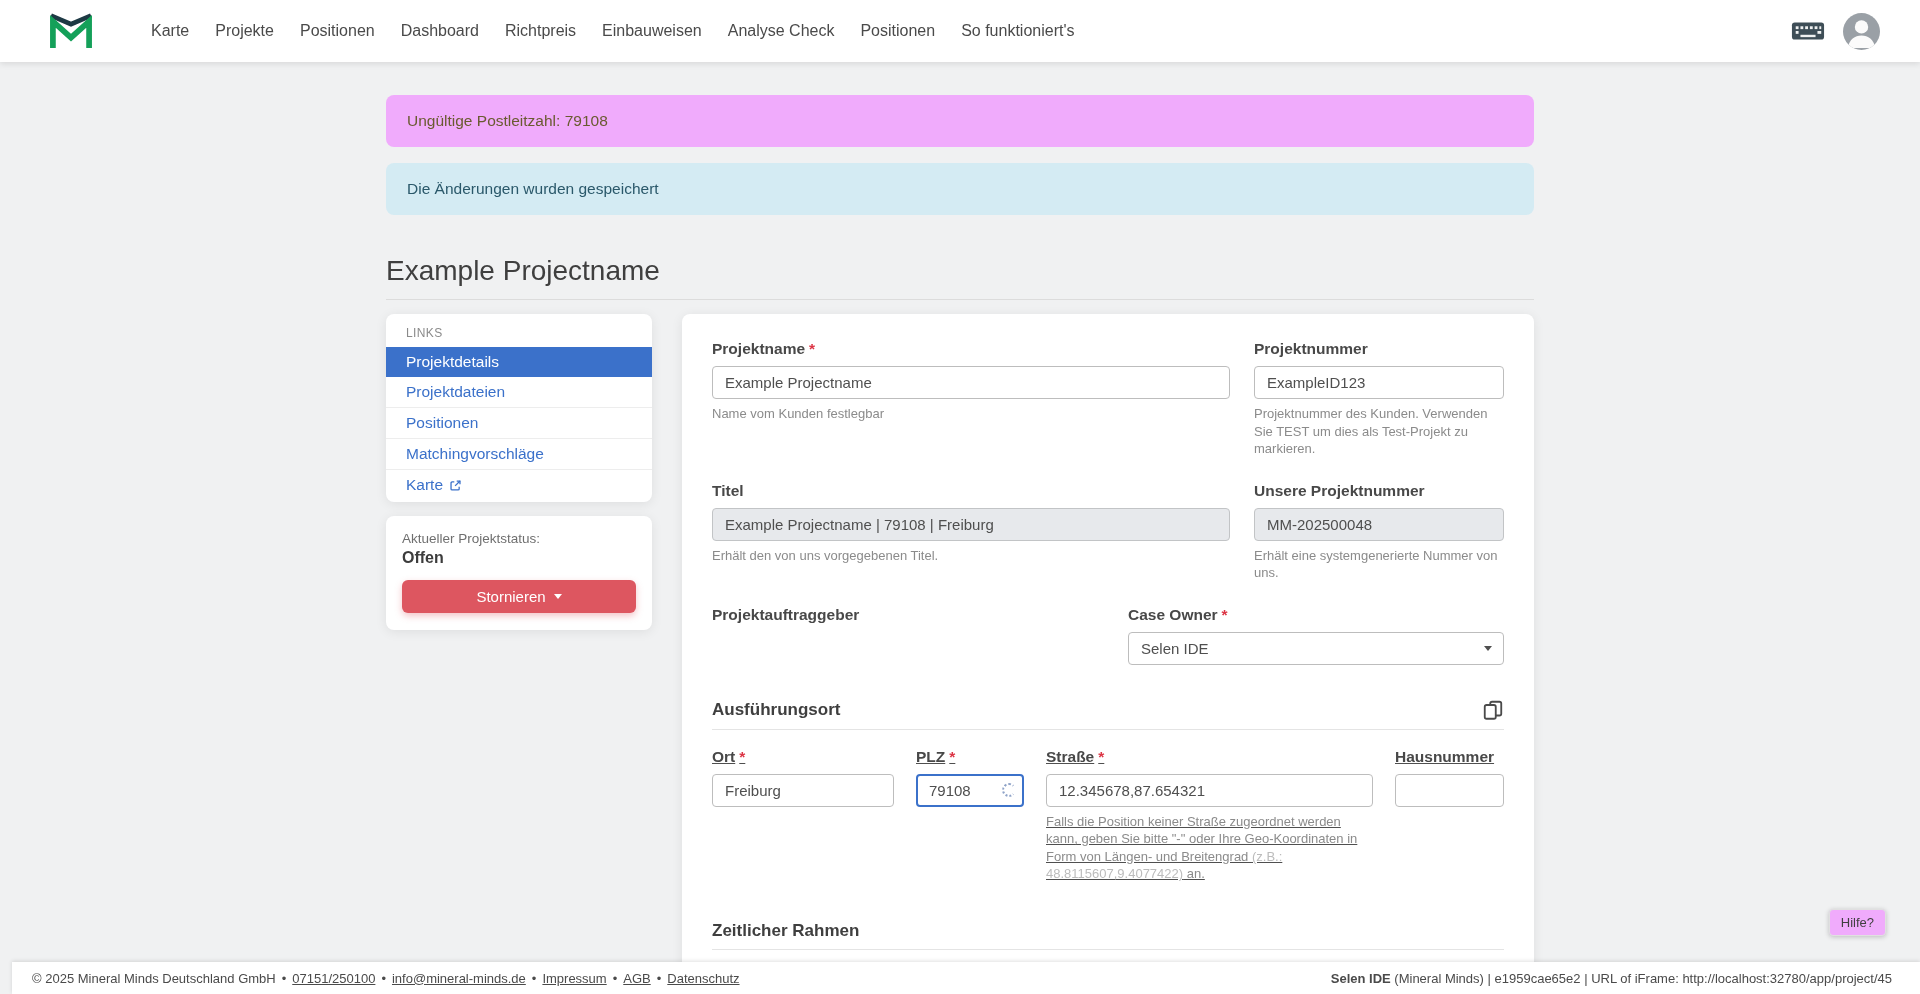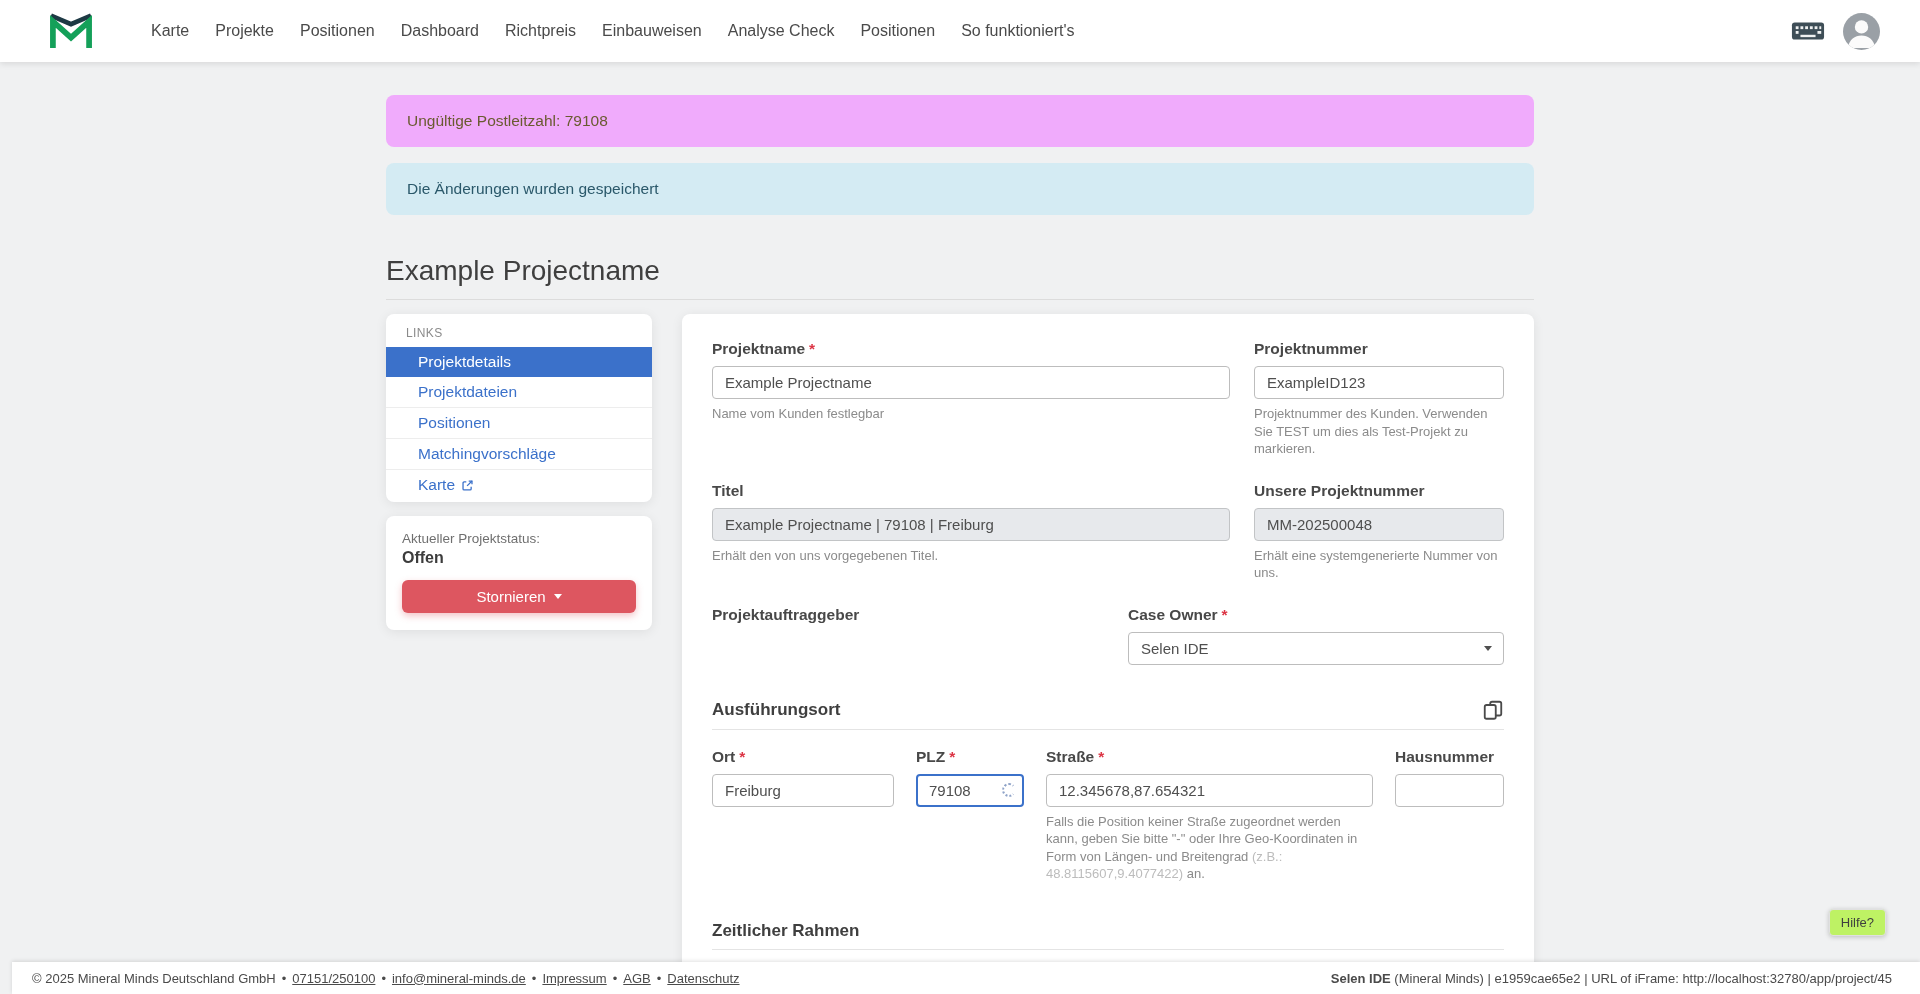--- a/index.html
+++ b/index.html
@@ -53,21 +53,21 @@
   }
 
   
   .sidebar { width: 266px; flex: none; }
   .links-card { overflow: hidden; padding-bottom: 2px; }
   .links-header {
     padding: 12px 20px 7px; font-size: 12px; color: #8a8a8a; letter-spacing: .4px;
   }
   .side-item {
     display: flex; align-items: center;
-    padding: 6px 32px; font-size: 15.5px; color: #3b71ca; cursor: pointer;
+    padding: 6px 20px; font-size: 15.5px; color: #3b71ca; cursor: pointer;
     border-bottom: 1px solid #ededed;
   }
   .side-item:last-child { border-bottom: none; }
   .side-item.active { background: #3b71ca; color: #fff; border-bottom: none; }
   .side-item .ext-icon { margin-left: 6px; display: inline-flex; }
 
   .status-card { margin-top: 14px; padding: 15px 16px 17px; }
   .status-label { font-size: 13.5px; color: #6f6f6f; }
   .status-value { font-size: 16px; font-weight: 700; color: #3c3c3c; margin-top: 3px; }
 
@@ -89,21 +89,21 @@
     display: inline-block; width: 0; height: 0; margin-left: 8px;
     border-left: 4.5px solid transparent; border-right: 4.5px solid transparent;
     border-top: 5px solid currentColor;
   }
 
   
   .main-card { flex: 1; padding: 26px 30px 160px; min-height: 820px; }
   .form-row { display: grid; margin-bottom: 24px; }
   .cols-wide { grid-template-columns: 518px 1fr; column-gap: 24px; }
   .cols-even { grid-template-columns: 1fr 1fr; column-gap: 40px; }
-  .cols-address { grid-template-columns: 182px 108px 327px 1fr; column-gap: 22px; }
+  .cols-address { grid-template-columns: 182px 108px 327px 1fr; column-gap: 22px; text-decoration: underline; }
 
   .field-label {
     font-size: 15.5px; font-weight: 600; color: #484848; margin-bottom: 8px;
   }
   .req { color: #dc3545; margin-left: 4px; }
   .form-control {
     width: 100%; height: 33px; border: 1px solid #bdbdbd; border-radius: 4px;
     padding: 0 12px; font-size: 15px; color: #4f4f4f; background: #fff;
     font-family: inherit; outline: none;
   }
@@ -130,21 +130,21 @@
   .section-head {
     display: flex; align-items: center; justify-content: space-between;
     margin-top: 34px;
   }
   .section-title { font-size: 17px; font-weight: 700; color: #3f3f3f; }
   .section-divider { border: none; border-top: 1px solid #e4e4e4; margin: 8px 0 18px; }
 
   
   .help-btn {
     position: fixed; right: 34px; bottom: 58px;
-    background: #bef264; border: 1px solid #e0e0e0; border-radius: 4px;
+    background: #f0abfc; border: 1px solid #e0e0e0; border-radius: 4px;
     padding: 5px 11px; font-size: 13px; color: #3f3f3f; cursor: pointer;
     box-shadow: 0 1px 5px rgba(0,0,0,.22); z-index: 20;
     font-family: inherit;
     text-align: center;
   }
 
   
   .footer {
     position: fixed; left: 12px; right: 0; bottom: 0; height: 32px;
     background: #fff; box-shadow: 0 -1px 4px rgba(0,0,0,.12);

